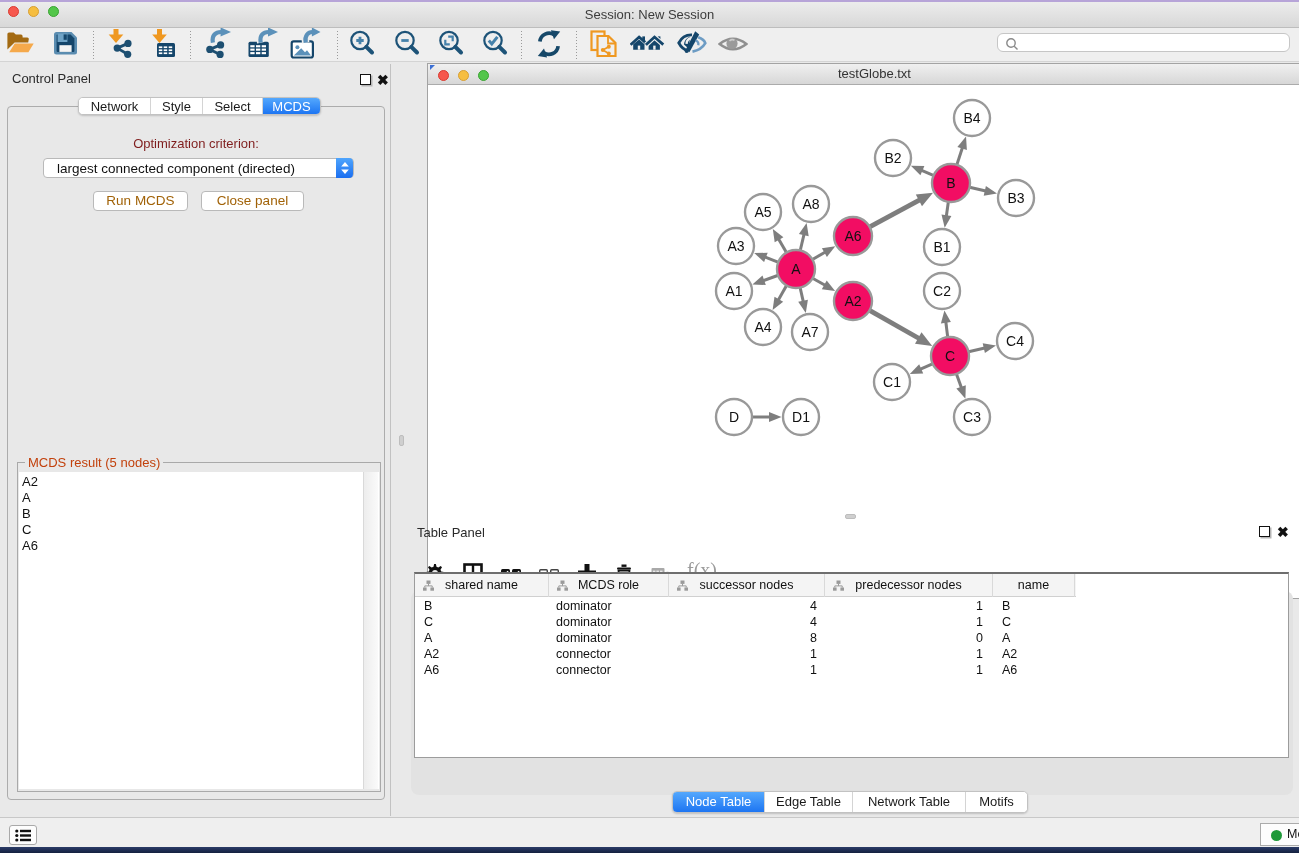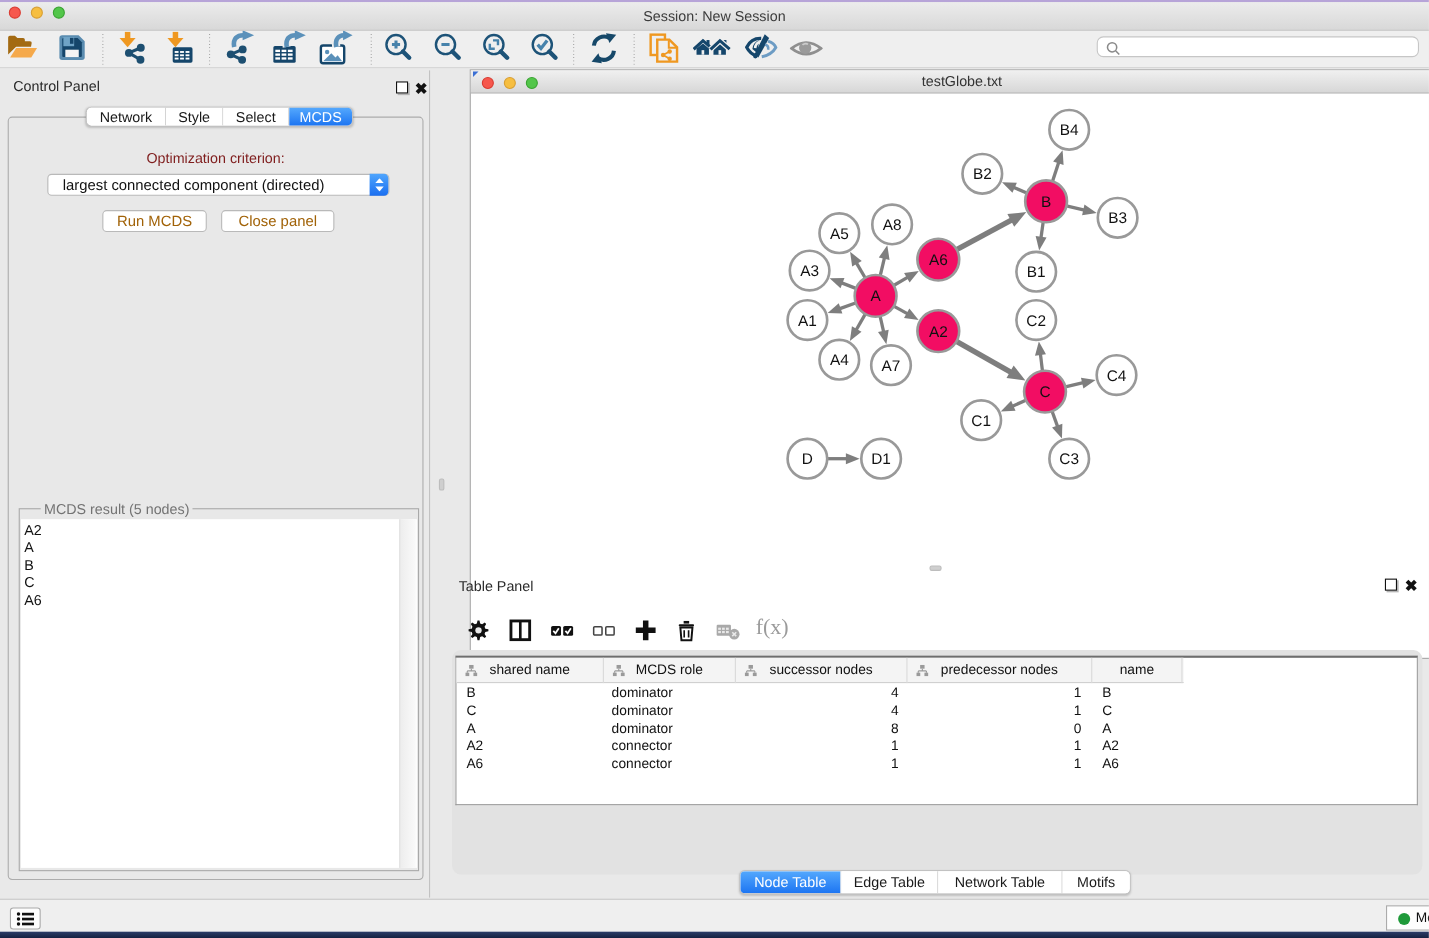--- a/index.html
+++ b/index.html
@@ -33,41 +33,41 @@
 #cp-tabs{left:78px;top:97px}
 #cp-tabs .tab{line-height:18px;height:16px}
 #opt-label{left:0px;top:136px;width:392px;text-align:center;font-size:13px;color:#7f1d1d}
 #dropdown{left:43px;top:158px;width:311px;height:20px;background:#fff;border:1px solid #b9b9b9;border-radius:4px}
 #dropdown .txt{position:absolute;left:13px;top:2px;font-size:13.5px;color:#111}
 #dd-btn{position:absolute;right:0;top:-1px;width:17px;height:20px;background:linear-gradient(180deg,#4fa5fd,#1a6ef0);border-radius:0 4px 4px 0}
 .btn{position:absolute;background:#fff;border:1px solid #b9b9b9;border-radius:4px;text-align:center;font-size:13.5px;color:#a16207}
 #btn-run{left:93px;top:191px;width:95px;height:20px;line-height:18px}
 #btn-close{left:201px;top:191px;width:103px;height:20px;line-height:18px}
 #groupbox{left:17px;top:462px;width:364px;height:330px;border:1px solid #a9a9a9}
-#groupbox-label{left:37px;top:455px;background:#e8e8e8;padding:0 3px;font-size:13px;color:#737373}
+#groupbox-label{left:25px;top:455px;background:#e8e8e8;padding:0 3px;font-size:13px;color:#c2410c}
 #mcds-list{left:19px;top:472px;width:360px;height:317px;background:#fff}
 #mcds-list .row{position:absolute;left:3px;font-size:13px;color:#111}
 #mcds-scroll{position:absolute;right:1px;top:0;width:15px;height:100%;background:linear-gradient(90deg,#ededed,#fafafa);border-left:1px solid #d9d9d9}
 
 #netwin{left:427px;top:63px;width:895px;height:536px;background:#fff;border:1px solid #a3a3a3}
 #net-titlebar{position:absolute;left:0;top:0;width:100%;height:21px;background:linear-gradient(180deg,#f0f0f0,#d7d7d7);border-bottom:1px solid #ababab}
 #net-titlebar .tl{top:5.5px;width:11px;height:11px}
 #net-titlebar .tl.r{left:10px;background:#f6574d;border:0.5px solid #d93b31}
 #net-titlebar .tl.y{left:30px;background:#f6be40;border:0.5px solid #d89f33}
 #net-titlebar .tl.g{left:50px;background:#53c64a;border:0.5px solid #3aa432}
 #net-title{width:100%;text-align:center;line-height:20px;font-size:13px;color:#333}
 #net-corner{position:absolute;left:2px;top:1px;width:0;height:0;border-left:5px solid #3b6fd4;border-bottom:5px solid transparent}
 .graph{position:absolute;left:0px;top:21px}
 #grip{position:absolute;right:0px;bottom:0px;width:12px;height:12px}
 #knob-v{left:399px;top:435px;width:5px;height:11px;background:#cfcfcf;border:1px solid #bdbdbd;border-radius:2px}
 #knob-h{left:845px;top:514px;width:11px;height:5px;background:#cfcfcf;border:1px solid #bdbdbd;border-radius:2px}
 
 #tp-title{left:417px;top:525px;font-size:13px;color:#2a2a2a}
 #tp-toolbar{left:403px;top:556px;width:896px;height:34px}
-#table{left:414px;top:596px;width:875px;height:136px;background:#fff;border:1px solid #9c9c9c;border-top:2px solid #6e6e6e}
+#table{left:414px;top:572px;width:875px;height:186px;background:#fff;border:1px solid #9c9c9c;border-top:2px solid #6e6e6e}
 #thead{position:absolute;left:0;top:0;width:661px;height:23px;background:#f4f4f4;border-bottom:1px solid #d0d0d0}
 .hcell{position:absolute;top:0;height:23px;border-right:1px solid #d9d9d9;font-size:12.5px;color:#111;text-align:center;line-height:22px}
 .hic{position:absolute;left:8px;top:6px}
 .trow{position:absolute;font-size:12.5px;color:#111;height:16px;line-height:16px}
 .c1{position:absolute;left:9px}.c2{position:absolute;left:141px}.c3{position:absolute;right:471px}.c4{position:absolute;right:305px}.c5{position:absolute;left:587px}
 #tp-tabs{left:672px;top:791px}
 #tp-tabs .tab{line-height:19px;height:20px}
 
 #statusbar{left:0;top:817px;width:1299px;height:30px;background:#efefef;border-top:1px solid #c8c8c8}
 #list-btn{position:absolute;left:9px;top:7px;width:28px;height:20px;background:#fdfdfd;border:1px solid #a9a9a9;border-radius:3px}

